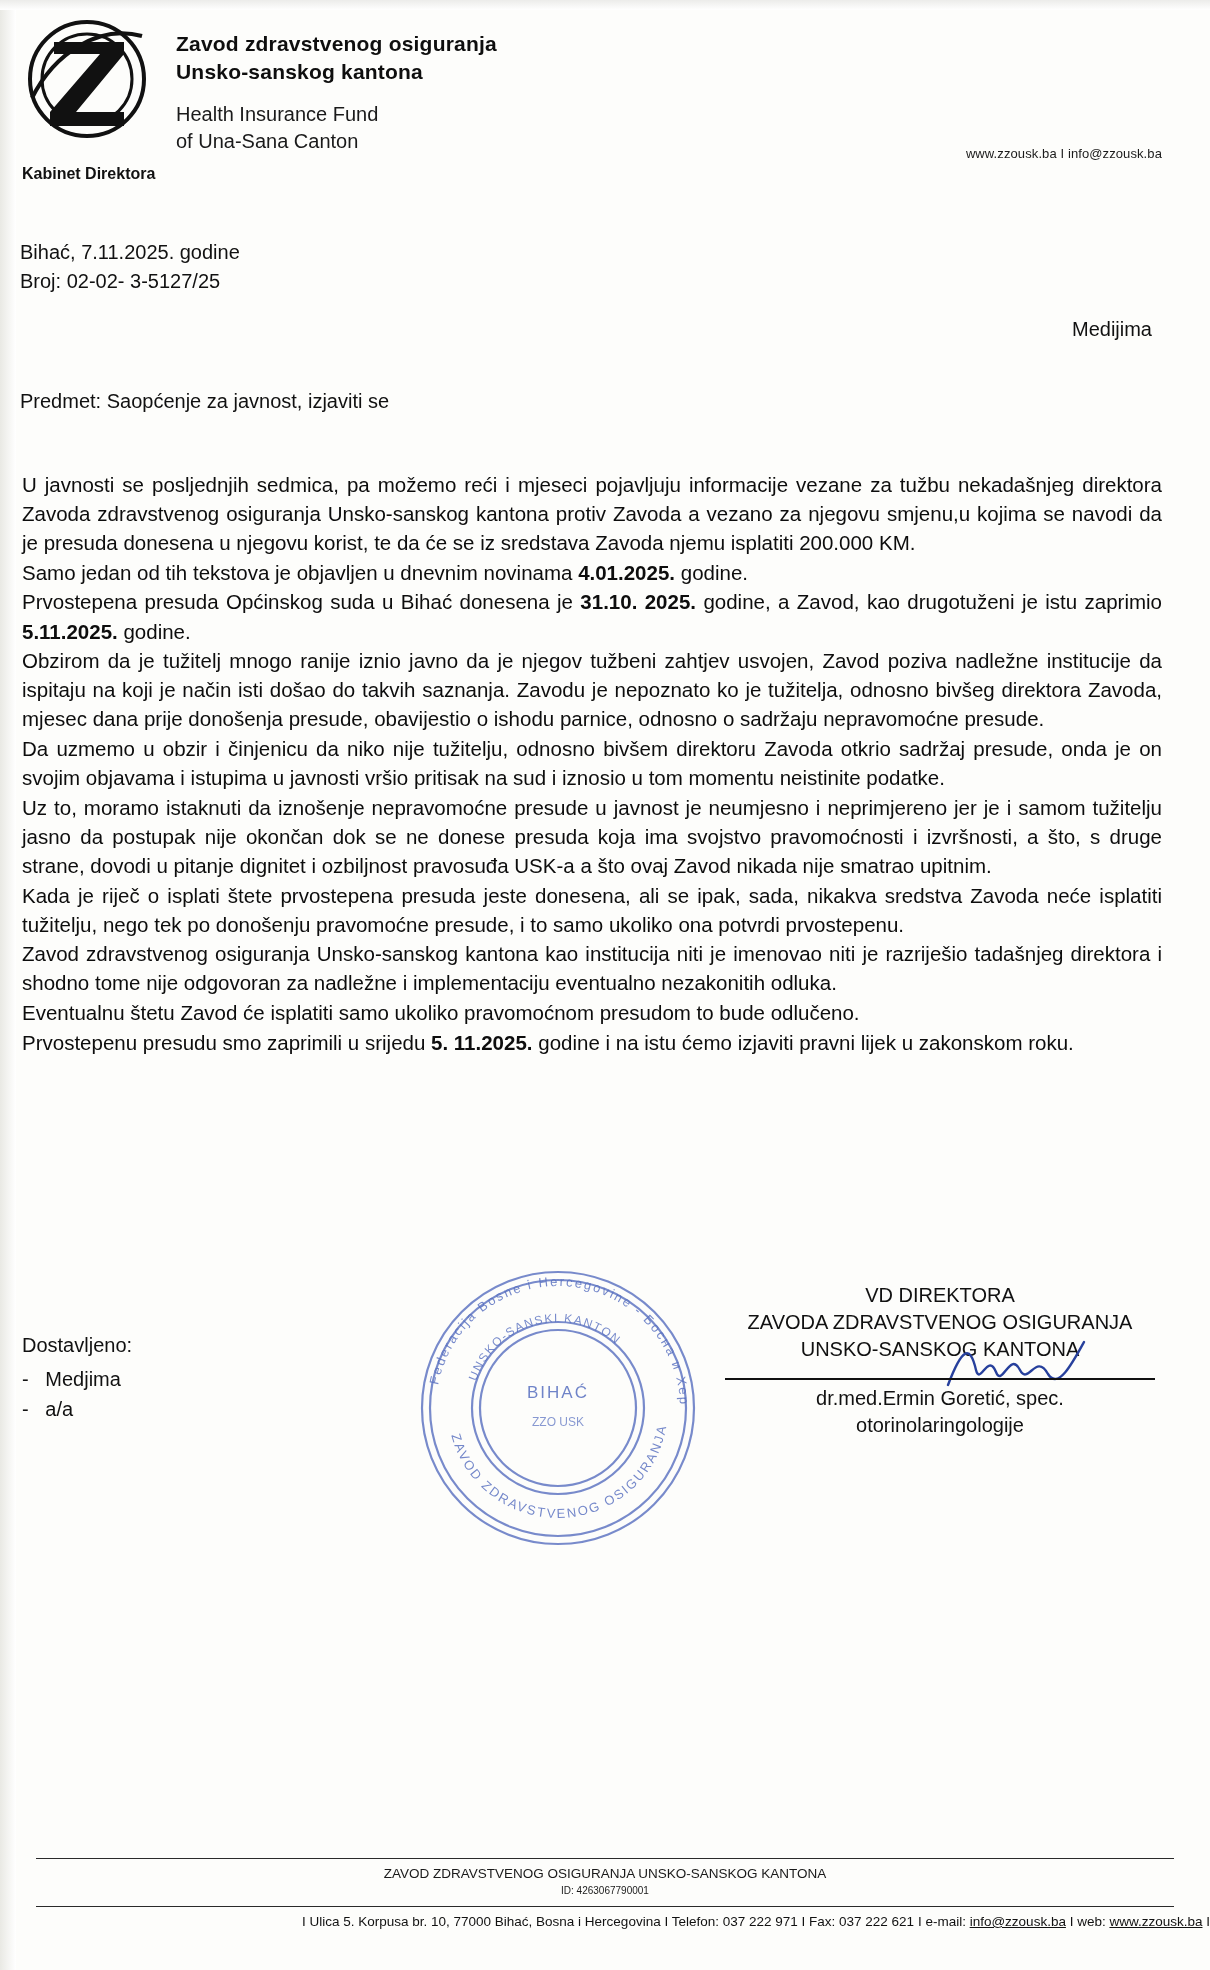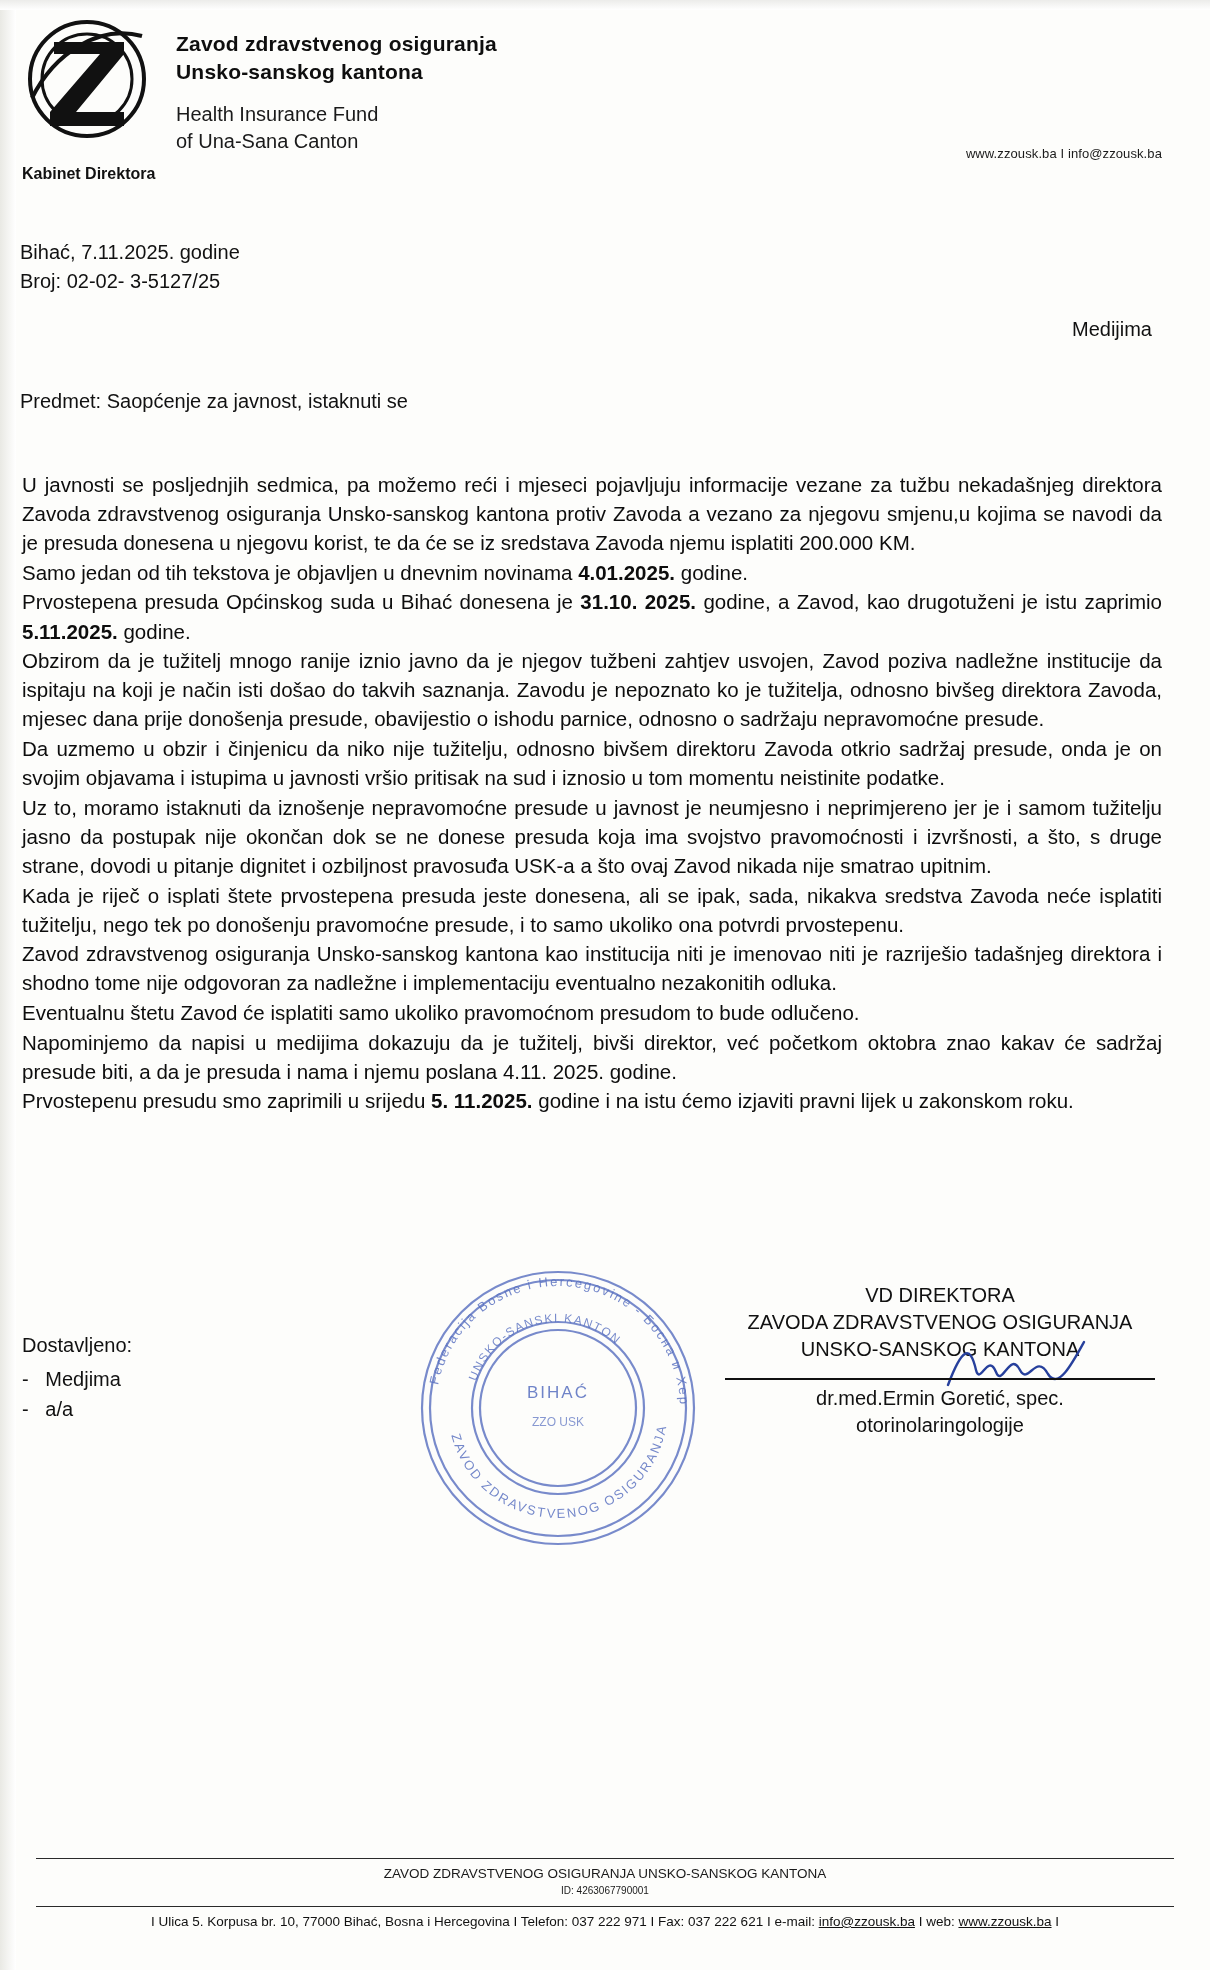--- a/index.html
+++ b/index.html
@@ -194,21 +194,21 @@
   .footer-rule2 {
     position: absolute;
     left: 36px; right: 36px;
     top: 56px;
     border-top: 1.5px solid #2a2a2a;
   }
   .footer-line3 {
     position: absolute;
     left: 0; right: 0;
     top: 64px;
-    text-align: center;
+    text-align: right;
     font-size: 13.5px;
     color: #111;
   }
   .footer-line3 u { text-decoration: underline; }
   .scan-edge-left {
     position: absolute;
     left: 0; top: 0; bottom: 0;
     width: 16px;
     background: linear-gradient(to right, #e9e9e4, #ffffff);
   }
@@ -243,33 +243,32 @@
     </div>
     <div class="web-line">www.zzousk.ba I info@zzousk.ba</div>
     <div class="cabinet">Kabinet Direktora</div>
   </div>
 
   <div class="meta">
     <div>Bihać, 7.11.2025. godine</div>
     <div>Broj: 02-02- 3-5127/25</div>
   </div>
   <div class="addressee">Medijima</div>
-  <div class="subject">Predmet: Saopćenje za  javnost,  istaknuti se</div>
+  <div class="subject">Predmet: Saopćenje za  javnost,  izjaviti se</div>
 
   <div class="body-text">
     <p>U javnosti se posljednjih sedmica, pa možemo reći i mjeseci pojavljuju informacije vezane za tužbu  nekadašnjeg direktora Zavoda zdravstvenog  osiguranja Unsko-sanskog kantona protiv Zavoda a vezano za njegovu smjenu,u kojima se navodi da je presuda donesena u njegovu korist, te da će se iz sredstava Zavoda njemu isplatiti 200.000 KM.</p>
     <p><span>Samo  jedan od tih tekstova je objavljen u dnevnim novinama </span><b>4.01.2025.</b><span> godine.</span></p>
     <p><span>Prvostepena presuda Općinskog suda u Bihać donesena   je </span><b>31.10. 2025.</b><span> godine, a Zavod, kao drugotuženi je istu zaprimio </span><b>5.11.2025.</b><span> godine.</span></p>
     <p>Obzirom da je tužitelj mnogo ranije iznio javno da je njegov tužbeni zahtjev usvojen,  Zavod poziva nadležne institucije da ispitaju na koji je način isti došao do takvih saznanja. Zavodu je nepoznato ko je tužitelja, odnosno bivšeg direktora Zavoda, mjesec dana prije donošenja presude, obavijestio o ishodu parnice, odnosno o sadržaju  nepravomoćne presude.</p>
     <p>Da uzmemo u obzir i činjenicu da niko nije tužitelju, odnosno bivšem direktoru  Zavoda otkrio sadržaj presude, onda je on svojim objavama  i istupima u  javnosti vršio pritisak na sud i iznosio u tom momentu neistinite podatke.</p>
     <p>Uz to, moramo istaknuti da iznošenje nepravomoćne presude u javnost je neumjesno i neprimjereno jer je i samom tužitelju jasno da postupak nije okončan dok se ne donese presuda koja ima svojstvo pravomoćnosti i izvršnosti, a što, s druge strane, dovodi u pitanje dignitet i ozbiljnost pravosuđa USK-a a što ovaj Zavod nikada nije smatrao upitnim.</p>
     <p>Kada je riječ o  isplati  štete prvostepena presuda jeste donesena, ali se  ipak, sada, nikakva sredstva Zavoda neće isplatiti tužitelju, nego tek po donošenju pravomoćne presude, i to samo ukoliko ona potvrdi prvostepenu.</p>
     <p>Zavod zdravstvenog  osiguranja Unsko-sanskog kantona kao institucija niti je imenovao niti  je razriješio tadašnjeg direktora i shodno tome nije odgovoran za nadležne i implementaciju eventualno nezakonitih odluka.</p>
     <p>Eventualnu štetu Zavod će isplatiti samo ukoliko pravomoćnom presudom to bude odlučeno.</p>
-    <p>Napominjemo da napisi u medijima dokazuju da je tužitelj, bivši direktor, već početkom oktobra znao kakav će sadržaj presude biti, a da je presuda i nama i njemu poslana 4.11. 2025. godine.</p>
     <p><span>Prvostepenu  presudu  smo  zaprimili  u  srijedu </span><b>5. 11.2025.</b><span> godine  i na istu  ćemo  izjaviti pravni lijek u zakonskom roku.</span></p>
   </div>
 
   <div class="stamp">
     <svg width="300" height="300" viewBox="0 0 300 300">
       <g fill="none" stroke="#3a56b5" stroke-width="2.2" opacity="0.8">
         <circle cx="150" cy="150" r="136"></circle>
         <circle cx="150" cy="150" r="128"></circle>
         <circle cx="150" cy="150" r="86"></circle>
         <circle cx="150" cy="150" r="78"></circle>

